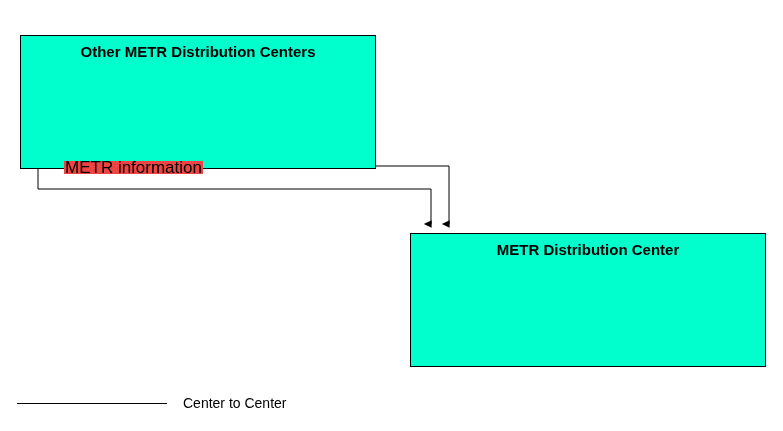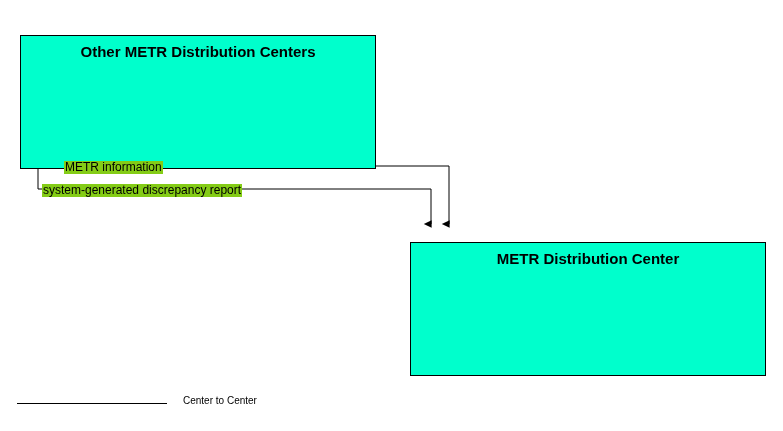--- a/index.html
+++ b/index.html
@@ -50,33 +50,33 @@
   }
   #node-other-metr {
     left: 20px;
     top: 17px;
     width: 356px;
     height: 134px;
   }
   #node-other-metr .node-title { top: 7px; }
   #node-metr {
     left: 410px;
-    top: 224px;
+    top: 215px;
     width: 356px;
     height: 134px;
   }
   #node-metr .node-title { top: 7px; }
   .flow-label {
     position: absolute;
     font-family: "Liberation Sans", sans-serif;
-    font-size: 12px;
+    font-size: 17px;
     color: #000000;
     white-space: nowrap;
     line-height: 13px;
-    background: #84cc16;
+    background: #ef4444;
     padding: 0 1px;
   }
   #label-metr-information {
     left: 64px;
     top: 161px;
   }
   #label-discrepancy-report {
     left: 42px;
     top: 184px;
   }
@@ -93,21 +93,21 @@
     top: 13px;
     width: 150px;
     height: 0;
     border-top: 1px solid #000000;
   }
   #legend-label {
     position: absolute;
     left: 183px;
     top: 5px;
     font-family: "Liberation Sans", sans-serif;
-    font-size: 10px;
+    font-size: 14px;
     color: #000000;
     white-space: nowrap;
   }
 </style>
 </head>
 <body>
 
 <div id="diagram-root">
 
   <svg class="diagram-canvas" viewBox="0 0 783 431">
@@ -128,20 +128,19 @@
   <div class="node-box" id="node-other-metr">
     <div class="node-title">Other METR Distribution Centers</div>
   </div>
 
   <div class="node-box" id="node-metr">
     <div class="node-title">METR Distribution Center</div>
   </div>
 
   <div class="flow-label" id="label-metr-information">METR information</div>
 
-  <div class="flow-label" id="label-discrepancy-report">system-generated discrepancy report</div>
 
   <div id="legend">
     <div id="legend-line"></div>
     <div id="legend-label">Center to Center</div>
   </div>
 
 </div>
 
 </body></html>

